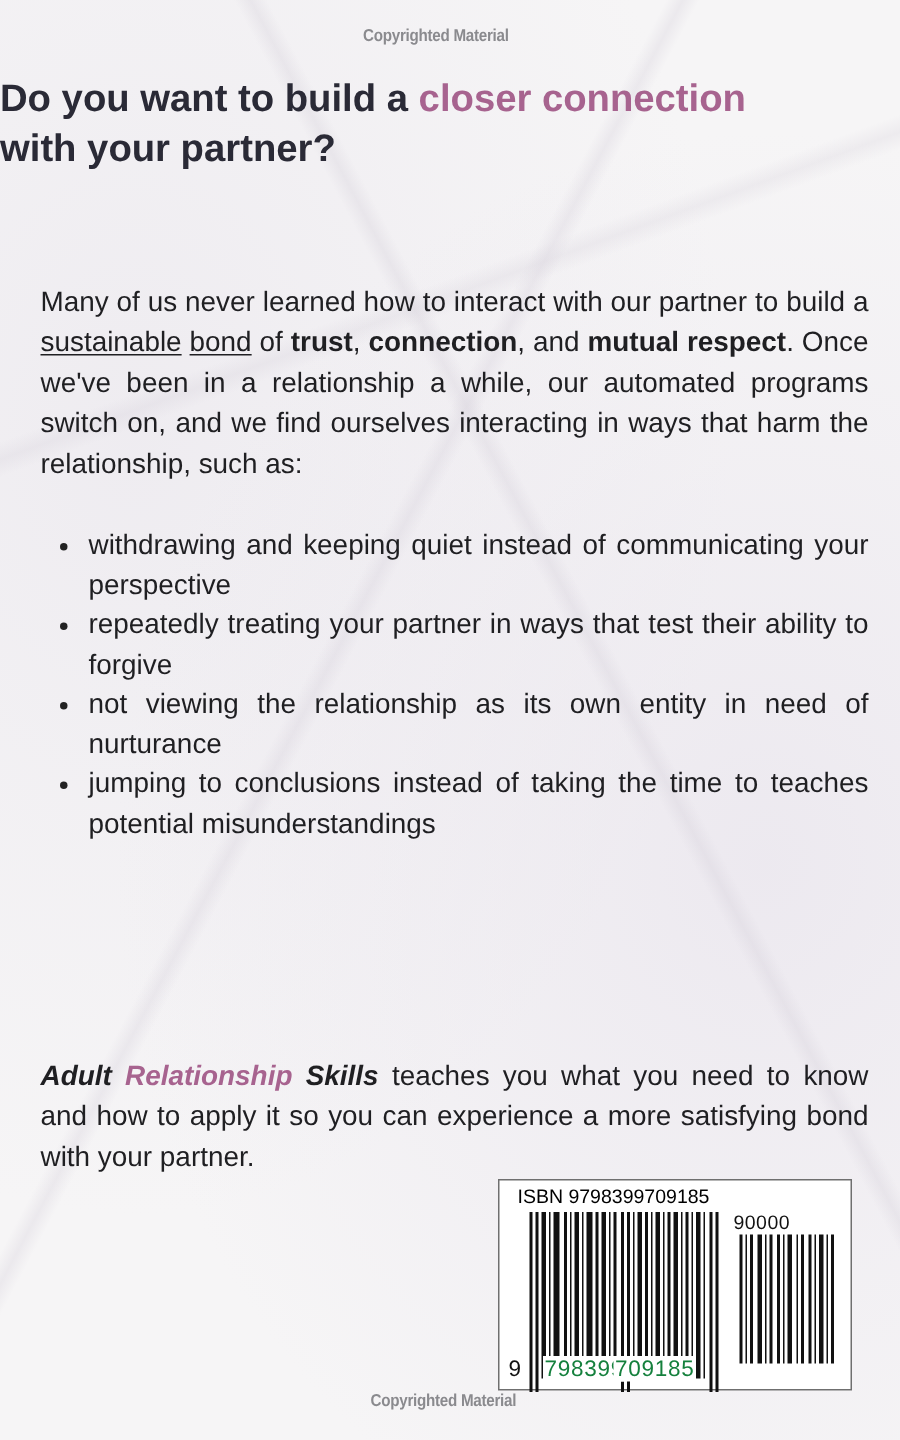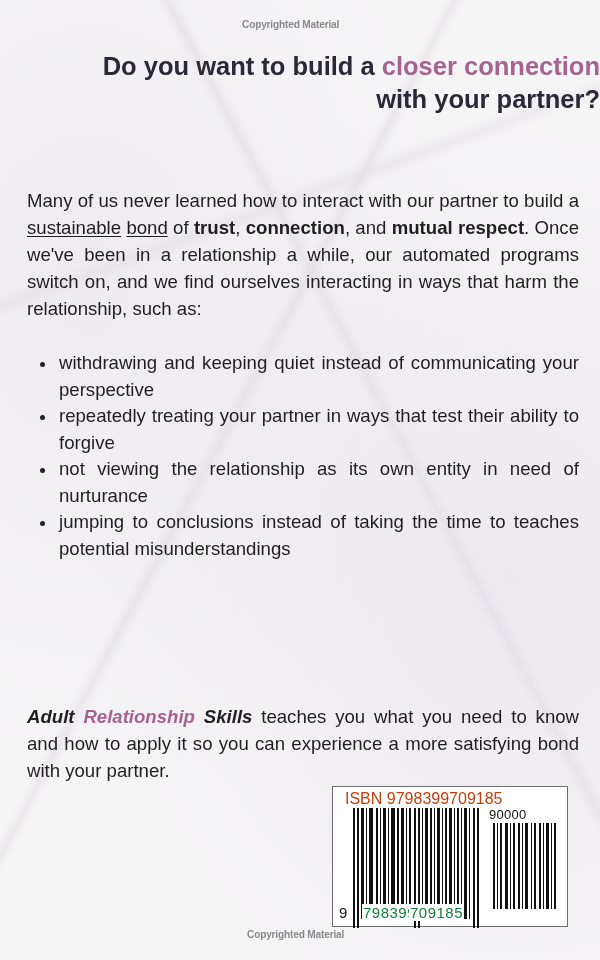--- a/index.html
+++ b/index.html
@@ -16,21 +16,21 @@
     color: #222226;
   }
   .watermark {
     position: absolute; font-size: 11.5px; color: #8a8a8e; letter-spacing: -0.2px;
     font-family: "Liberation Sans", sans-serif; font-weight: bold;
     transform: scaleX(0.88); transform-origin: left center;
   }
   .wm-top { left: 242px; top: 18px; }
   .wm-bottom { left: 247px; top: 928px; z-index: 3; }
   .headline {
-    position: absolute; left: 0; top: 50px; width: 600px; text-align: right;
+    position: absolute; left: 0; top: 50px; width: 600px; text-align: left;
     font-size: 25.5px; font-weight: bold; line-height: 33px; color: #2a2a36;
   }
   .accent { color: #a7638f; }
   .body-text {
     position: absolute; left: 27px; width: 552px;
     font-size: 18.6px; line-height: 27px; text-align: justify; color: #1f1f22;
   }
   .intro { top: 187px; }
   .u { text-decoration: underline; text-underline-offset: 2px; }
   .b { font-weight: bold; }
@@ -43,21 +43,21 @@
     position: absolute; left: 13px; top: 12px; width: 5px; height: 5px; border-radius: 50%;
     background: #222;
   }
   .closing { top: 691px; margin-top: 12px; }
   .closing .bi { font-weight: bold; font-style: italic; }
   .barcode-box {
     position: absolute; left: 332px; top: 786px; width: 236px; height: 141px;
     background: #fff; border: 1px solid #6f6f6f; box-sizing: border-box;
   }
   .isbn-label {
-    position: absolute; left: 12px; top: 3px; font-size: 16px; color: #c2410c;
+    position: absolute; left: 12px; top: 3px; font-size: 13px; color: #000000;
     font-family: "Liberation Sans", sans-serif;
   }
   .addon-label {
     position: absolute; left: 156px; top: 20px; font-size: 13px; color: #111;
     letter-spacing: 0.3px;
   }
   .bars { position: absolute; }
   .bars-main { left: 20px; top: 21px; width: 126px; height: 111px; }
   .bars-addon { left: 160px; top: 36px; width: 64px; height: 86px; }
   .bars span { position: absolute; top: 0; bottom: 0; background: #111; }

